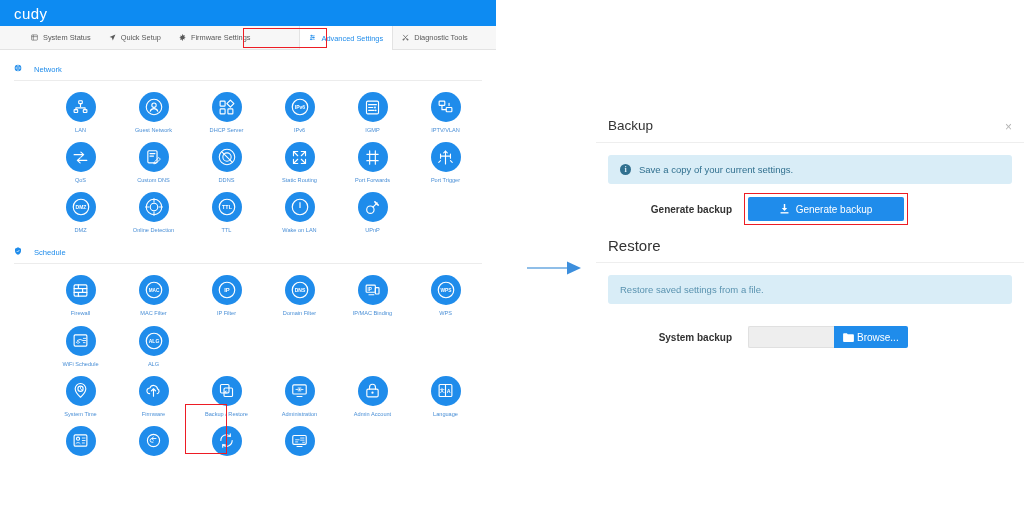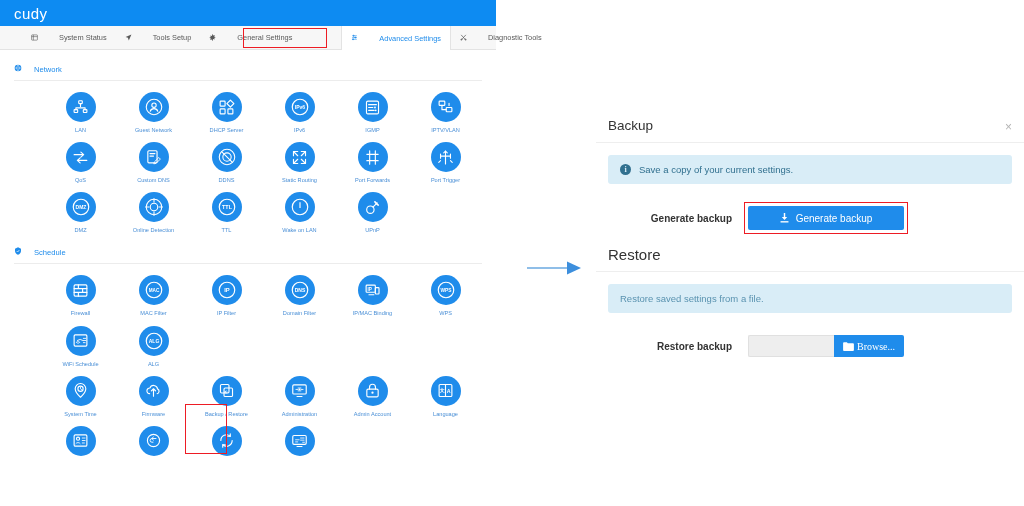--- a/index.html
+++ b/index.html
@@ -26,21 +26,21 @@
     color: #ffffff; font-size: 15px; letter-spacing: 0.4px;
     margin-left: 14px; font-weight: 400;
   }
   .navbar {
     height: 24px; background: #f7f7f7;
     border-bottom: 1px solid #e3e3e3;
     display: flex; align-items: stretch;
     padding-left: 22px;
   }
   .nav-item {
-    display: flex; align-items: center; gap: 21px;
+    display: flex; align-items: center; gap: 5px;
     font-size: 7.4px; color: #595959;
     padding: 0 9px;
     white-space: nowrap;
     position: relative;
   }
   .nav-item .nav-ico { font-size: 7px; line-height: 1; display:inline-block; }
   .nav-item.active {
     background: #ffffff; color: #1f8ceb;
     border-left: 1px solid #e3e3e3; border-right: 1px solid #e3e3e3;
     margin-bottom: -1px;
@@ -110,21 +110,21 @@
   }
   .info-ico {
     width: 11px; height: 11px; border-radius: 50%;
     background: #31708f; color: #d9edf7;
     font-size: 8px; font-weight: bold; line-height: 11px;
     text-align: center; flex: none;
     font-family: "Liberation Serif", serif;
   }
   .form-row {
     display: flex; align-items: center;
-    margin-top: 22px; padding: 0 12px;
+    margin-top: 13px; padding: 0 12px;
   }
   .form-label {
     width: 140px; text-align: right; padding-right: 16px;
     font-size: 10px; color: #333333; font-weight: bold;
   }
   .btn-primary {
     background: #1f8ceb; color: #ffffff;
     border: none; border-radius: 2px;
     height: 24px; width: 156px;
     font-size: 10px; font-family: "Liberation Sans", sans-serif;
@@ -138,21 +138,21 @@
   }
   .file-group { display: flex; height: 22px; }
   .file-fake {
     width: 86px; background: #eeeeee;
     border: 1px solid #e0e0e0; border-right: none; border-radius: 2px 0 0 2px;
   }
   .file-btn {
     background: #1f8ceb; color: #ffffff;
     border: none; border-radius: 0 2px 2px 0;
     padding: 0 9px; font-size: 10px;
-    font-family: Liberation Serif, serif;
+    font-family: Liberation Sans, sans-serif;
     display: flex; align-items: center; gap: 3px;
     cursor: pointer;
   }
 </style>
 </head>
 <body>
 
 <div id="root">
 
   <div class="router-pane">
@@ -166,28 +166,28 @@
           <span class="nav-ico"><svg width="7" height="7" viewBox="0 0 24 24" fill="none" stroke="currentColor" stroke-width="2">
               <rect x="2" y="3" width="20" height="18" rx="2"></rect>
               <path d="M2 9h20M8 3v18"></path>
             </svg></span>
           <span>System Status</span>
         </div>
         <div class="nav-item">
           <span class="nav-ico"><svg width="7" height="7" viewBox="0 0 24 24" fill="currentColor">
               <path d="M22 2 2 10l8 3 3 9z"></path>
             </svg></span>
-          <span>Tools Setup</span>
+          <span>Quick Setup</span>
         </div>
         <div class="nav-item">
           <span class="nav-ico"><svg width="7" height="7" viewBox="0 0 24 24" fill="currentColor">
               <circle cx="12" cy="12" r="4"></circle>
               <path d="M11 1h2l.6 3.2 2 .9 2.7-1.8 1.4 1.4-1.8 2.7.9 2L22 10v2l-3.2.6-.9 2 1.8 2.7-1.4 1.4-2.7-1.8-2 .9L13 23h-2l-.6-3.2-2-.9-2.7 1.8-1.4-1.4 1.8-2.7-.9-2L2 14v-2l3.2-.6.9-2L4.3 6.7l1.4-1.4 2.7 1.8 2-.9z"></path>
             </svg></span>
-          <span>General Settings</span>
+          <span>Firmware Settings</span>
         </div>
         <div class="nav-item active">
           <span class="nav-ico"><svg width="7" height="7" viewBox="0 0 24 24" fill="none" stroke="currentColor" stroke-width="2">
               <path d="M4 6h16M4 12h16M4 18h16"></path>
               <circle cx="9" cy="6" r="2" fill="currentColor"></circle>
               <circle cx="15" cy="12" r="2" fill="currentColor"></circle>
               <circle cx="7" cy="18" r="2" fill="currentColor"></circle>
             </svg></span>
           <span>Advanced Settings</span>
         </div>
@@ -622,21 +622,21 @@
       </div>
     </div>
 
     <div class="sec-head">Restore</div>
 
     <div class="info-box" style="color:#5a93b0;">
       <span>Restore saved settings from a file.</span>
     </div>
 
     <div class="form-row" style="margin-top:22px;">
-      <span class="form-label">Restore backup</span>
+      <span class="form-label">System backup</span>
       <div class="file-group">
         <div class="file-fake"></div>
         <button class="file-btn">
           <span style="display:flex;">
             <svg width="11" height="9" viewBox="0 0 12 10" fill="#ffffff">
               <path d="M0 1.2A1 1 0 0 1 1 .2h3.2l1 1.2H11a1 1 0 0 1 1 1V9a1 1 0 0 1-1 1H1a1 1 0 0 1-1-1z"></path>
             </svg>
           </span>
           <span>Browse...</span>
         </button>

